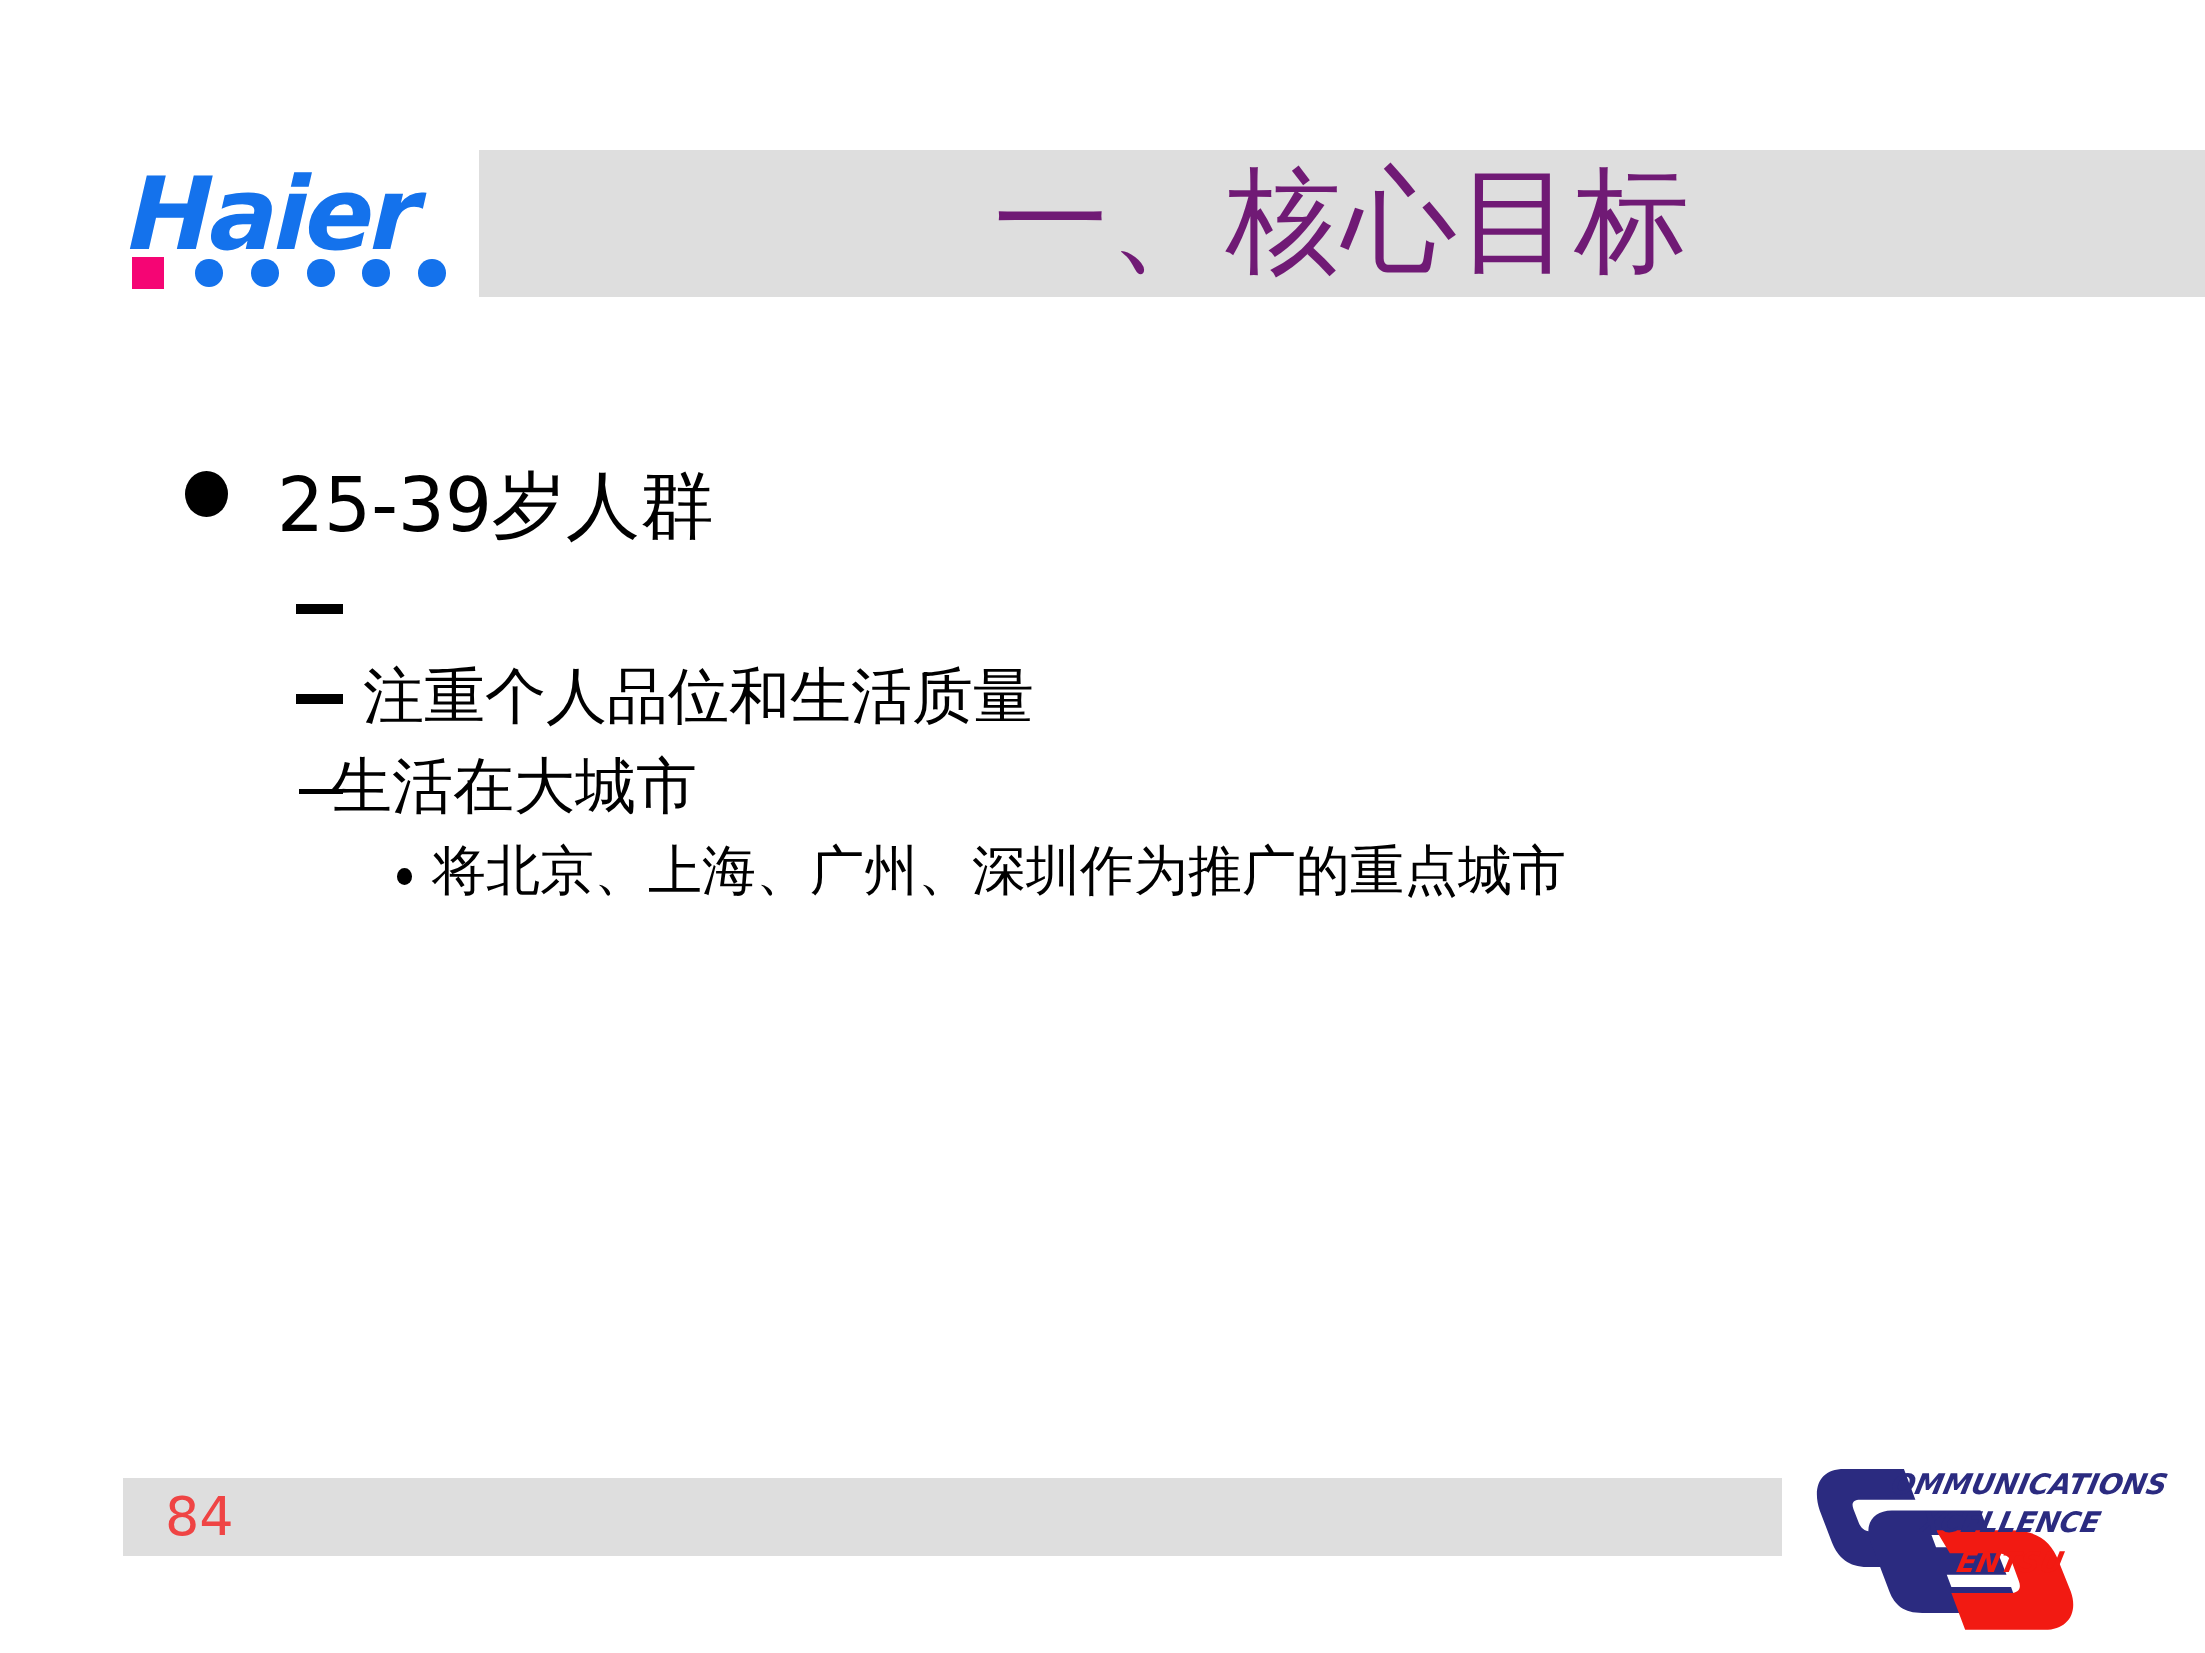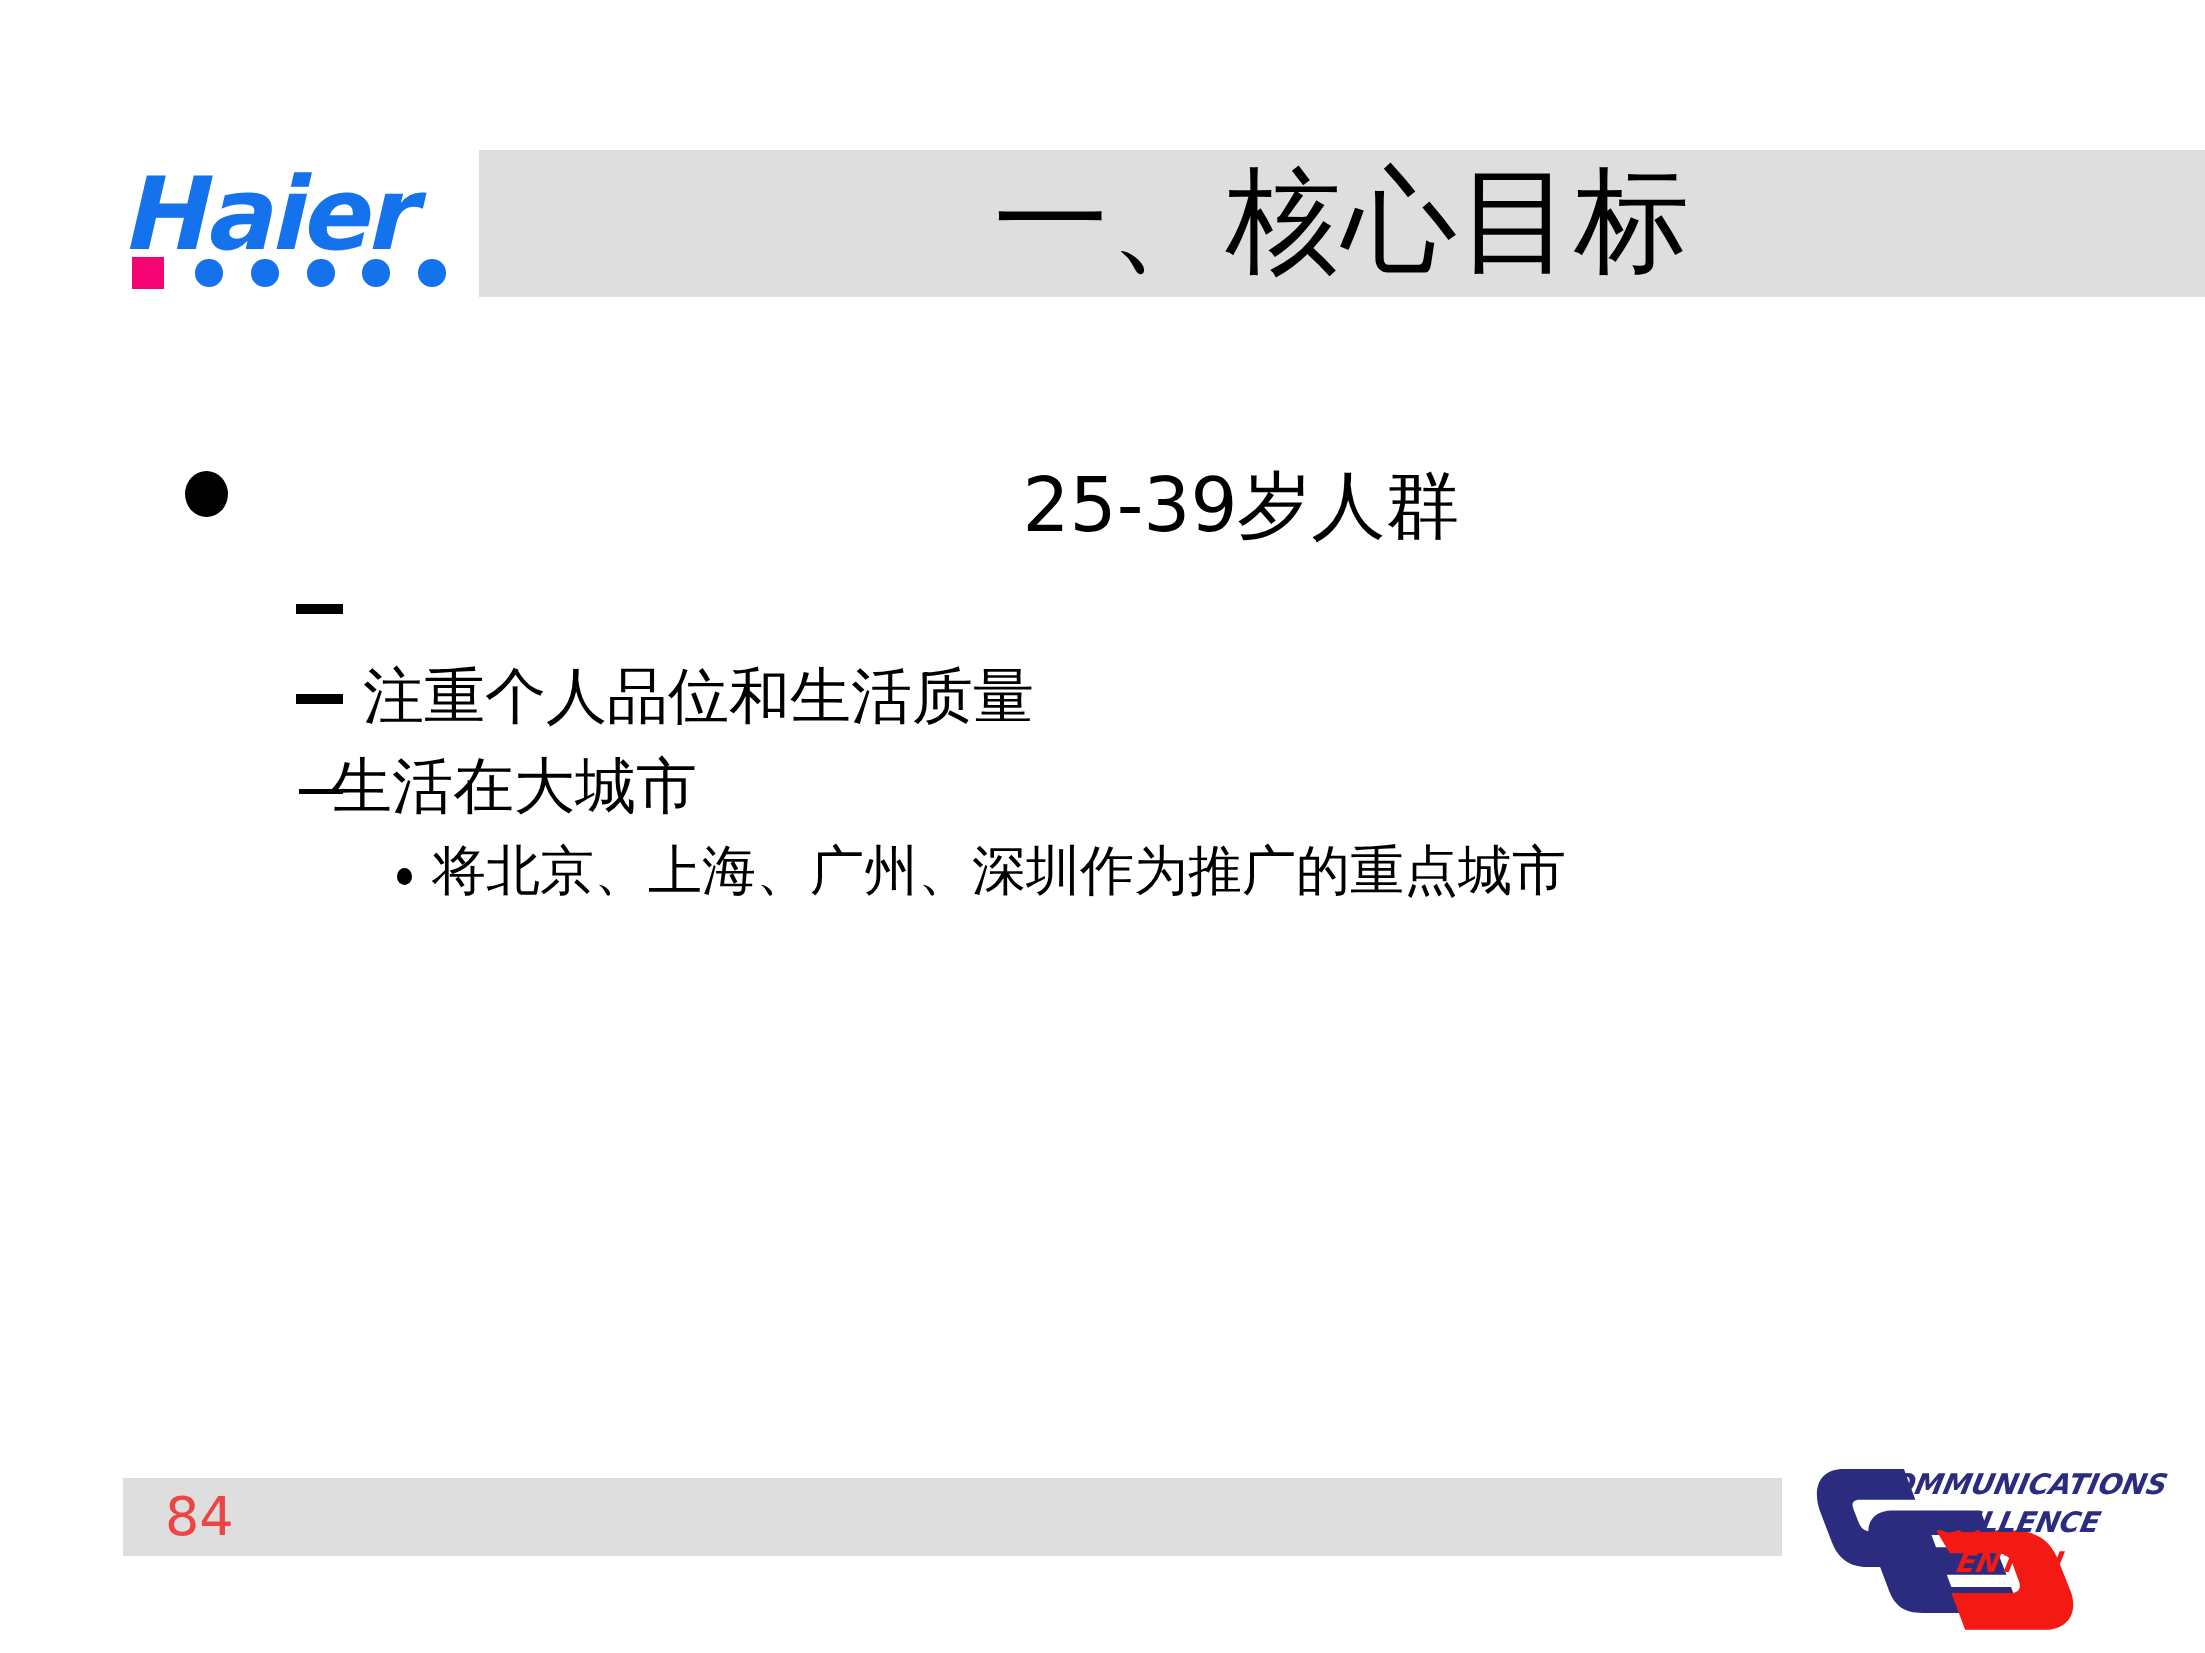--- a/index.html
+++ b/index.html
@@ -31,21 +31,21 @@
     position: absolute;
     left: 479px;
     top: 150px;
     width: 1726px;
     height: 141px;
     display: flex;
     align-items: center;
     justify-content: center;
     font-size: 115px;
     line-height: 1.0;
-    color: #000000;
+    color: #701a75;
     letter-spacing: 0.01em;
     white-space: nowrap;
     font-family: "DejaVu Sans", "Liberation Sans", sans-serif;
   }
 
   
   .haier-logo {
     position: absolute;
     left: 129px;
     top: 150px;
@@ -105,21 +105,20 @@
     display: block;
     white-space: nowrap;
     color: #000000;
   }
   
   .lvl1 {
     padding-left: 184px;
     font-size: 74px;
     line-height: 92px;
     height: 107px;
-    text-align: center;
   }
   .lvl1 .mark {
     position: absolute;
     left: 185px;
     top: 12.3px;
     width: 43px;
     height: 46px;
     background: #000000;
     border-radius: 50%;
   }

